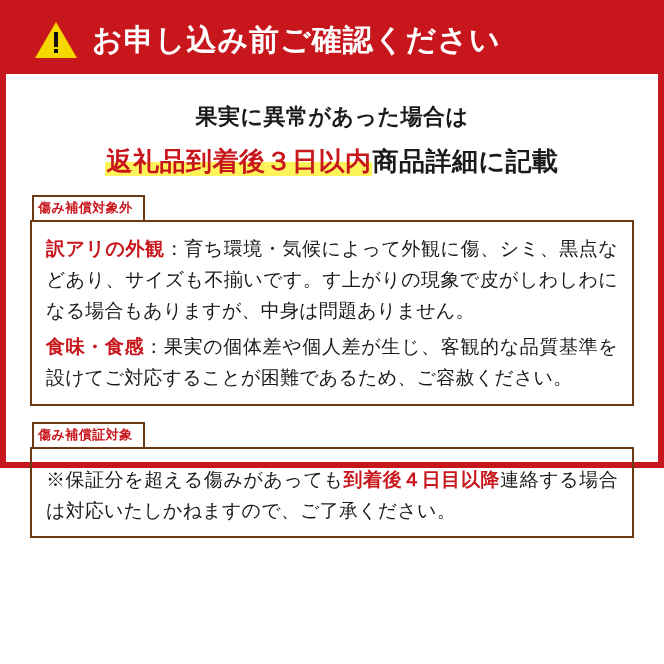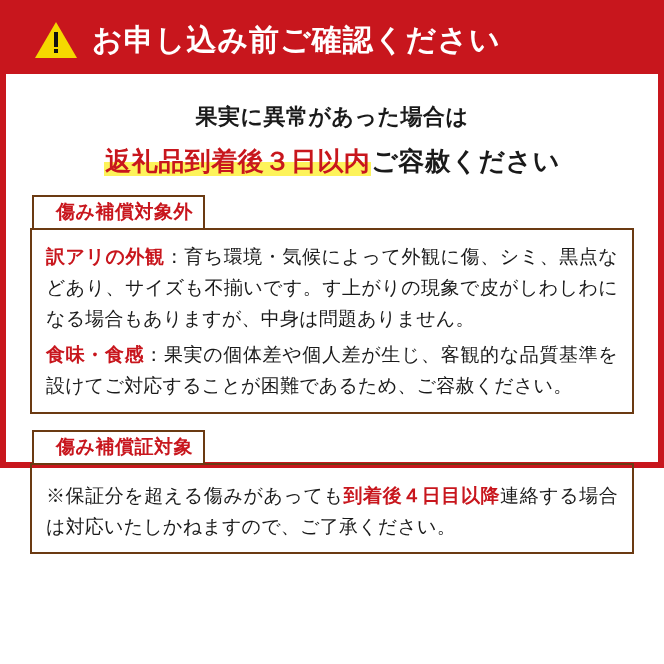--- a/index.html
+++ b/index.html
@@ -75,23 +75,23 @@
     padding: 0 1px;
   }
 
   
   .section { margin-top: 16px; }
   .sec-title {
     display: inline-block;
     border: 2px solid #6b3a12;
     background: #ffffff;
     color: #c8161d;
-    font-size: 19px;
+    font-size: 13px;
     font-weight: bold;
-    padding: 2px 10px 3px 22px;
+    padding: 2px 10px 3px 4px;
     position: relative;
     z-index: 2;
     margin-left: 2px;
     letter-spacing: 0.5px;
   }
   .sec-box {
     border: 2px solid #6b3a12;
     margin-top: -2px;
     padding: 12px 14px 10px 14px;
     box-sizing: border-box;
@@ -127,21 +127,21 @@
         <rect x="20" y="12" width="4" height="15" fill="#111111"></rect>
         <rect x="20" y="29" width="4" height="4" fill="#111111"></rect>
       </svg>
     </span>
     <span class="header-title">お申し込み前ご確認ください</span>
   </div>
 
   <div class="body">
 
     <div class="lead">果実に異常があった場合は</div>
-    <div class="lead2"><span class="hl">返礼品到着後３日以内</span><span>ご容赦ください</span></div>
+    <div class="lead2"><span class="hl">返礼品到着後３日以内</span><span>商品詳細に記載</span></div>
 
     <div class="section">
       <div class="sec-title">傷み補償対象外</div>
       <div class="sec-box">
         <p class="para"><span class="kw">訳アリの外観</span><span>：育ち環境・気候によって外観に傷、シミ、黒点などあり、サイズも不揃いです。す上がりの現象で皮がしわしわになる場合もありますが、中身は問題ありません。</span></p>
         <p class="para"><span class="kw">食味・食感</span><span>：果実の個体差や個人差が生じ、客観的な品質基準を設けてご対応することが困難であるため、ご容赦ください。</span></p>
       </div>
     </div>
 
     <div class="section">

